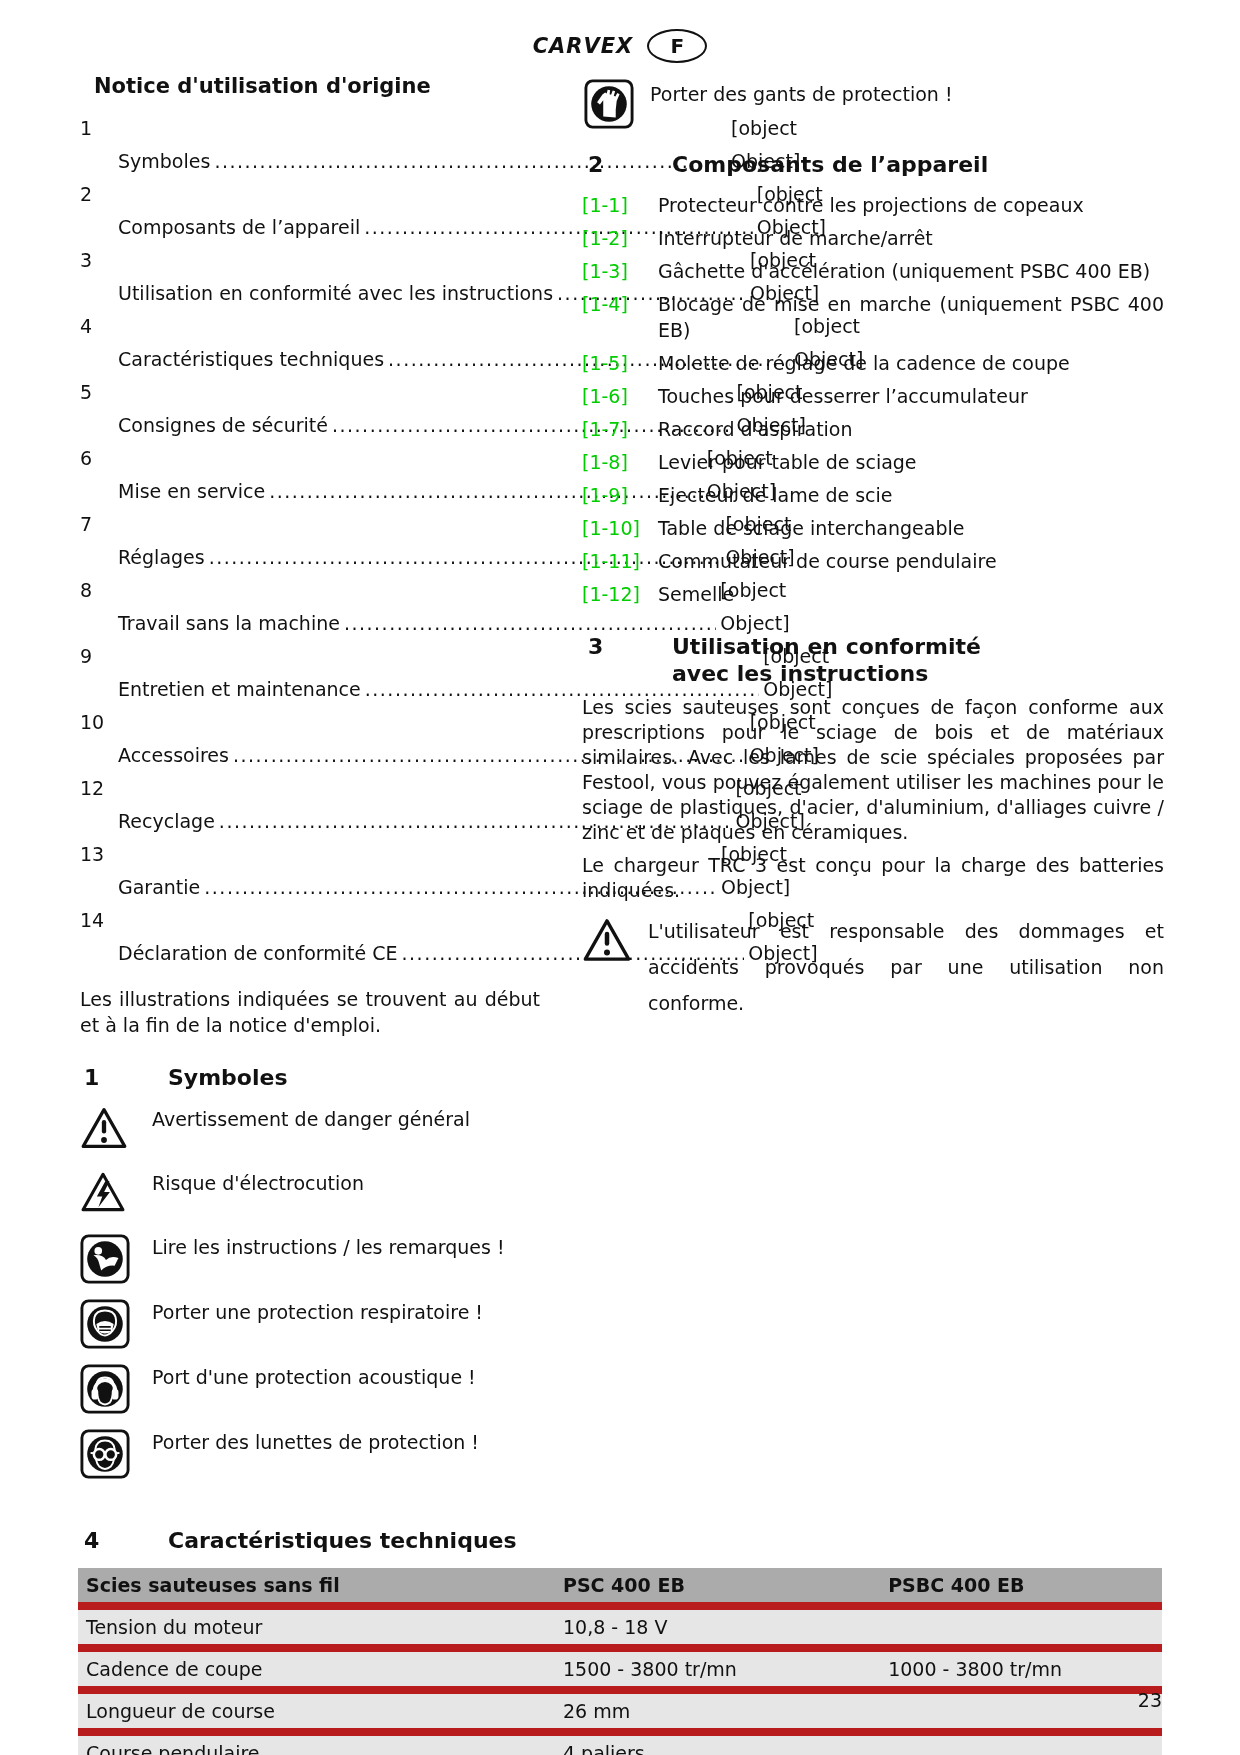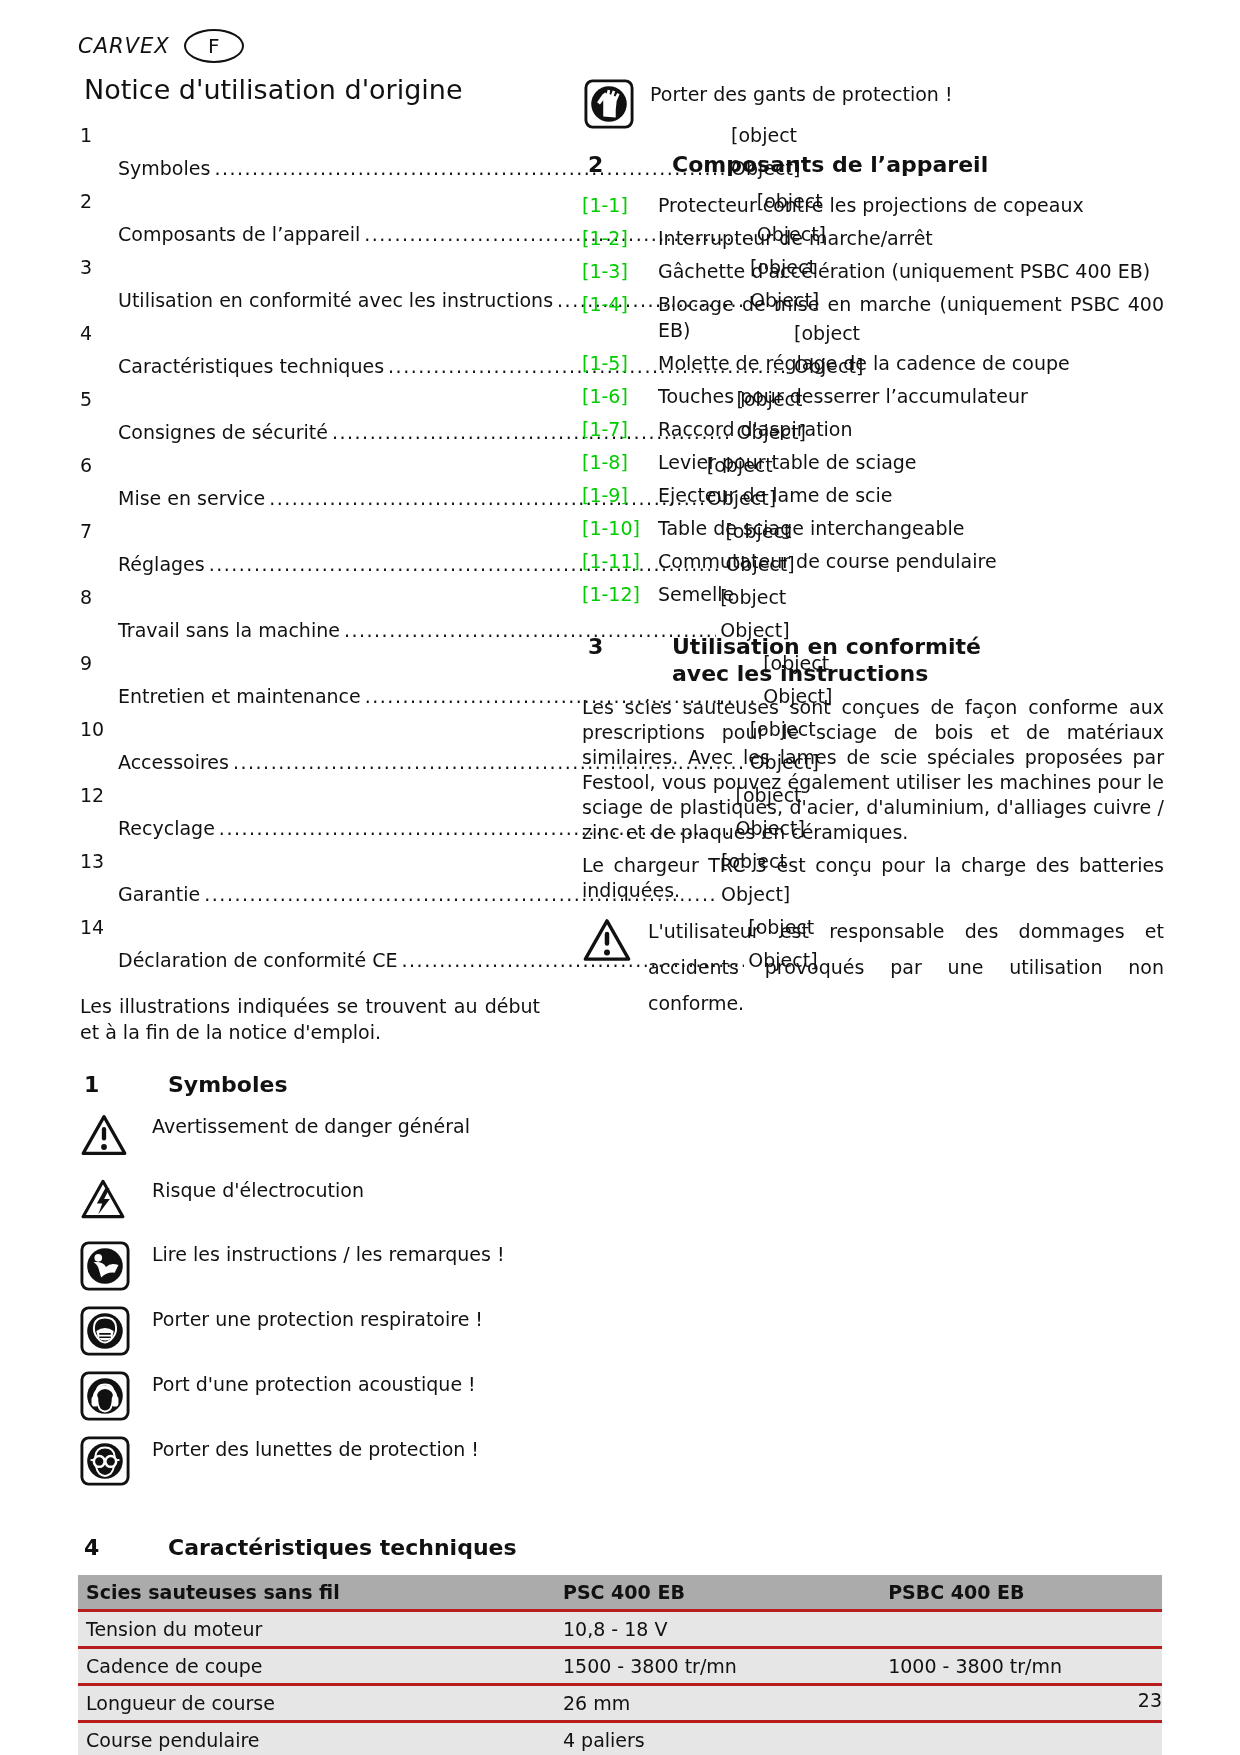--- a/index.html
+++ b/index.html
@@ -9,33 +9,33 @@
     margin:0 auto;
     background:#ffffff;
     color:#111111;
     font-family:"DejaVu Sans","Liberation Sans",sans-serif;
     font-size:19px;
     box-sizing:border-box;
     padding:28px 78px 0 78px;
     overflow:hidden;
   }
   
-  .brandline{display:flex;justify-content:flex-start;align-items:center;gap:14px;height:36px;}
+  .brandline{display:flex;justify-content:center;align-items:center;gap:14px;height:36px;font-weight:bold;}
   .brand{font-style:italic;font-size:21px;letter-spacing:1px;}
   .lang-badge{
     width:56px;height:30px;border:2px solid #111;border-radius:50%;
     display:flex;align-items:center;justify-content:center;
     font-size:20px;
   }
   
   .cols{display:flex;gap:42px;margin-top:6px;}
   .col-left{width:462px;flex:0 0 462px;}
   .col-right{width:582px;flex:0 0 582px;}
 
-  h1.doc-title{font-size:27px;margin:4px 0 14px 6px;font-weight:normal;}
+  h1.doc-title{font-size:21px;margin:4px 0 14px 16px;font-weight:bold;}
 
   
   .toc{margin-left:2px;}
   .toc-row{display:flex;line-height:33px;}
   .toc-num{width:38px;flex:0 0 38px;}
   .toc-body{flex:1;display:flex;align-items:flex-end;}
   .toc-label{flex:0 1 auto;}
   .toc-leader{flex:1 1 12px;min-width:12px;overflow:hidden;white-space:nowrap;margin:0 4px;align-self:flex-end;height:33px;}
   .toc-leader::after{content:"....................................................................";letter-spacing:1.5px;}
   .toc-page{width:44px;flex:0 0 44px;text-align:right;align-self:flex-end;line-height:33px;}
@@ -66,21 +66,21 @@
 
   .warn-row{display:flex;margin-top:10px;}
   .warn-row .w-icon{width:66px;flex:0 0 66px;padding-top:4px;}
   .warn-row .w-text{flex:1;text-align:justify;line-height:36px;}
 
   
   .sec4{margin-top:34px;}
   table.tech{border-collapse:collapse;width:100%;margin-top:12px;}
   table.tech td,table.tech th{
     padding:4px 8px;line-height:26px;font-weight:normal;text-align:left;
-    border-bottom:3px solid #b91c1c;vertical-align:top;
+    border-bottom:8px solid #b91c1c;vertical-align:top;
   }
   table.tech .hdr td{background:#ababab;font-weight:bold;}
   table.tech td{background:#e6e6e6;}
   .c-label{width:44%;}
   .c-psc{width:30%;text-align:center;}
   .c-psbc{width:26%;text-align:center;}
   td.center{text-align:center;}
 
   .page-num{position:absolute;right:78px;bottom:44px;font-size:19px;}
 </style>

